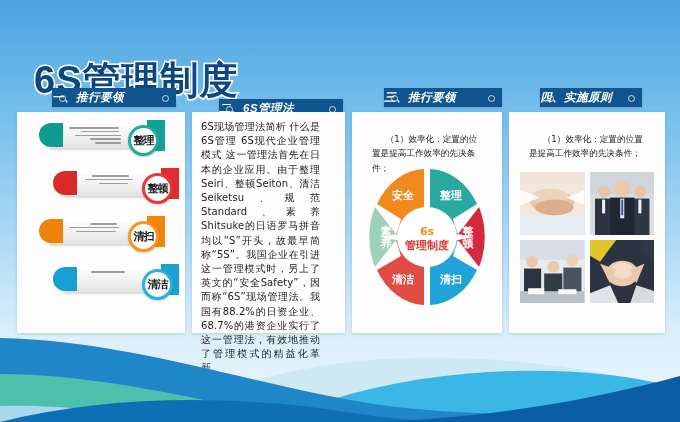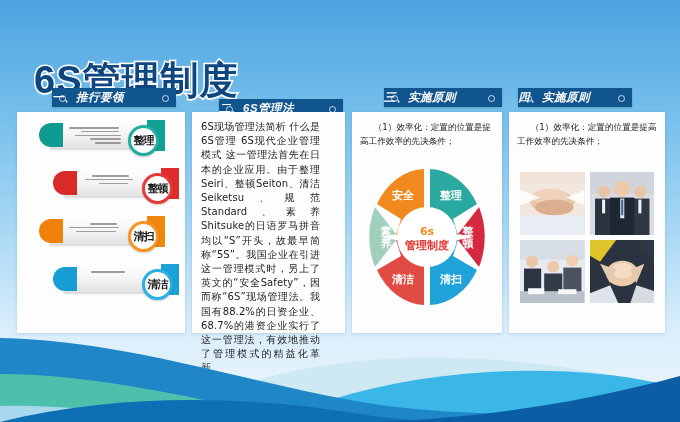--- a/index.html
+++ b/index.html
@@ -37,21 +37,21 @@
   }
   .tab::before,.tab::after{
     content:"";position:absolute;top:7px;width:5px;height:5px;border-radius:50%;
     border:1px solid rgba(255,255,255,.75);
   }
   .tab::before{left:7px;}
   .tab::after{right:7px;}
   .tab.t1{left:52px;top:88px;width:124px;}
   .tab.t2{left:219px;top:99px;width:124px;}
   .tab.t3{left:384px;top:88px;width:118px;}
-  .tab.t4{left:518px;top:88px;width:114px;}
+  .tab.t4{left:540px;top:88px;width:102px;}
   
   .panel{
     position:absolute;top:112px;background:#fdfdfd;
     box-shadow:0 1px 3px rgba(20,60,100,.18);
   }
   .p1{left:17px;width:168px;height:221px;}
   .p2{left:192px;width:153px;height:221px;}
   .p3{left:352px;width:150px;height:221px;}
   .p4{left:509px;width:156px;height:221px;}
   
@@ -59,21 +59,21 @@
     padding:8px 25px 0 9px;
     font-size:10px;line-height:14.2px;color:#1c1c1c;
     text-align:justify;font-family:"DejaVu Sans",sans-serif;
     letter-spacing:.1px;
   }
   .principles{
     padding:8px 8px 0 8px;
     font-size:8.6px;line-height:14.4px;color:#1c1c1c;
     font-family:"DejaVu Sans",sans-serif;
   }
-  .principles p{margin:0;text-indent:1.6em;}
+  .principles p{margin:12px;text-indent:1.6em;}
   
   .ribbon{
     position:absolute;height:30px;
   }
   .ribbon .bar{
     position:absolute;left:10px;top:0;right:12px;height:26px;
     background:linear-gradient(180deg,#ffffff 0%,#f2f2f2 55%,#e2e2e2 100%);
     border-radius:3px;
     box-shadow:0 2px 2px rgba(0,0,0,.14);
   }
@@ -127,21 +127,21 @@
 <body>
 
 <div class="poster">
 
   <div class="title-wrap">
     <div class="poster-title">6S管理制度</div>
   </div>
 
   <div class="tab t1">一、推行要领</div>
   <div class="tab t2">二、6S管理法</div>
-  <div class="tab t3">三、实施原则</div>
+  <div class="tab t3">三、推行要领</div>
   <div class="tab t4">四、实施原则</div>
 
   <div class="panel p1">
 
     <div class="ribbon r1">
       <div class="bar"></div>
       <div class="tail" style="background:#0f9b8d"></div>
       <div class="lines">
         <i style="width:96%"></i>
           <i style="width:72%;margin-left:24%"></i>

